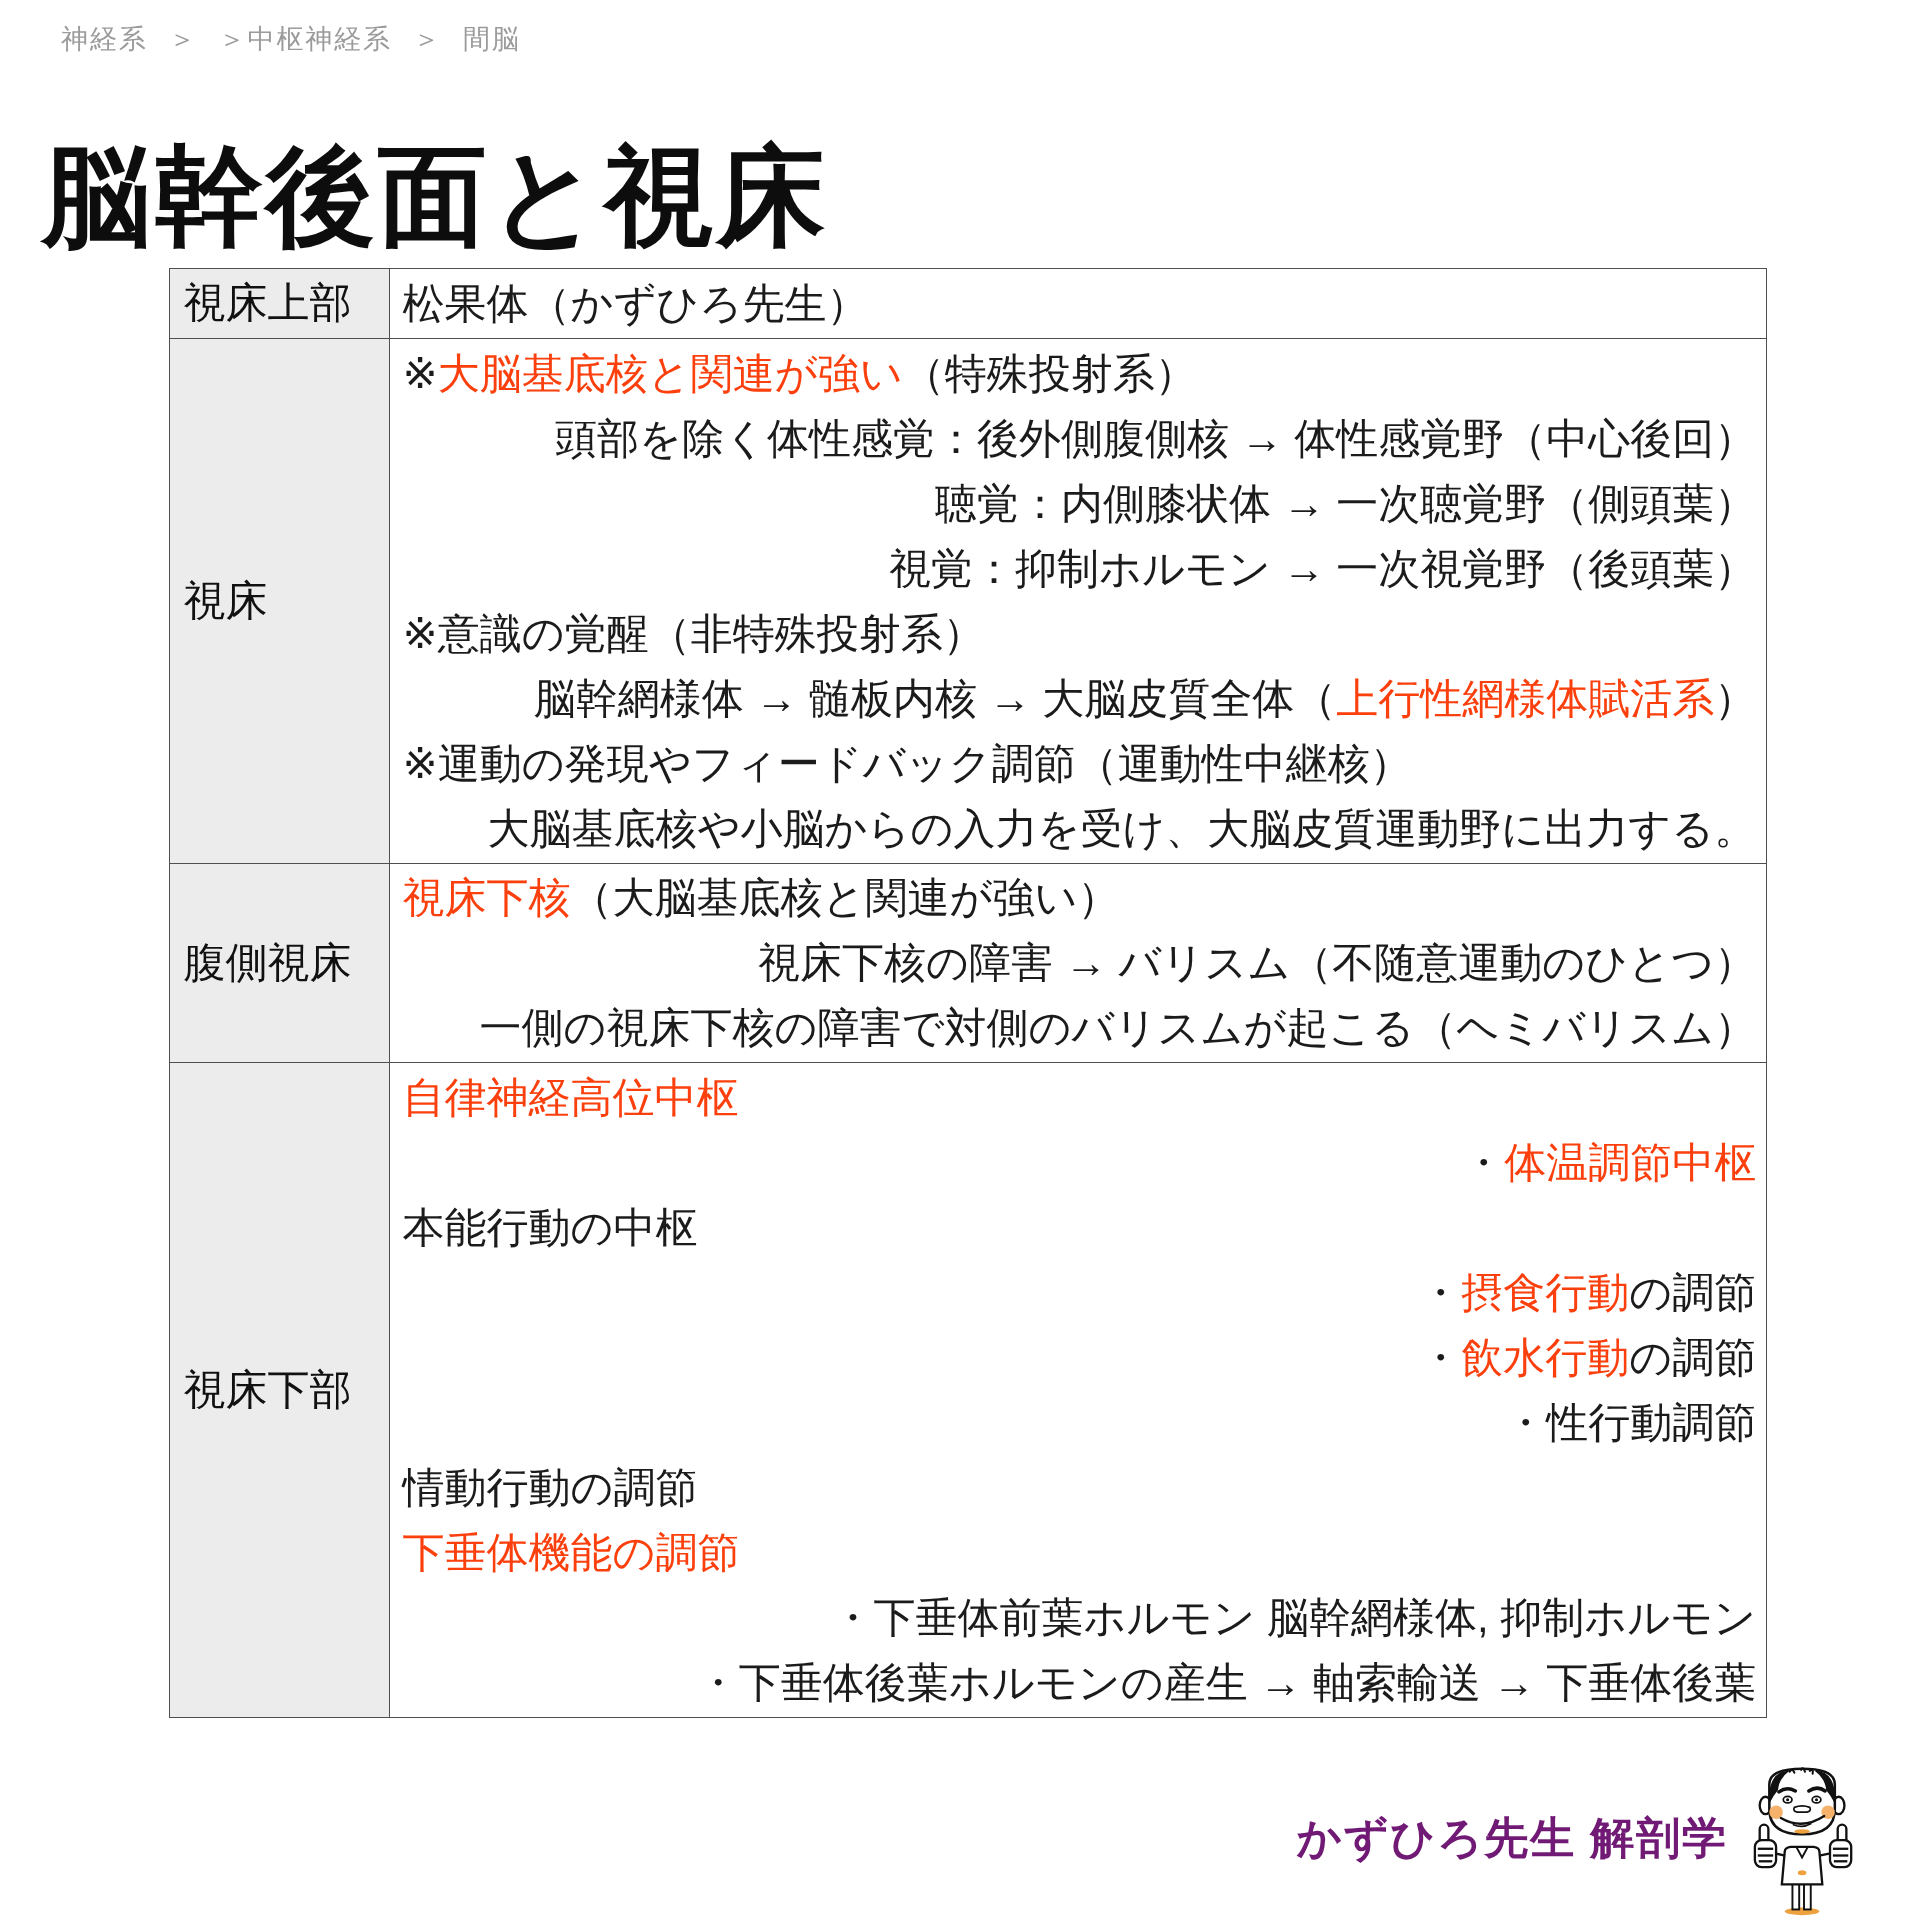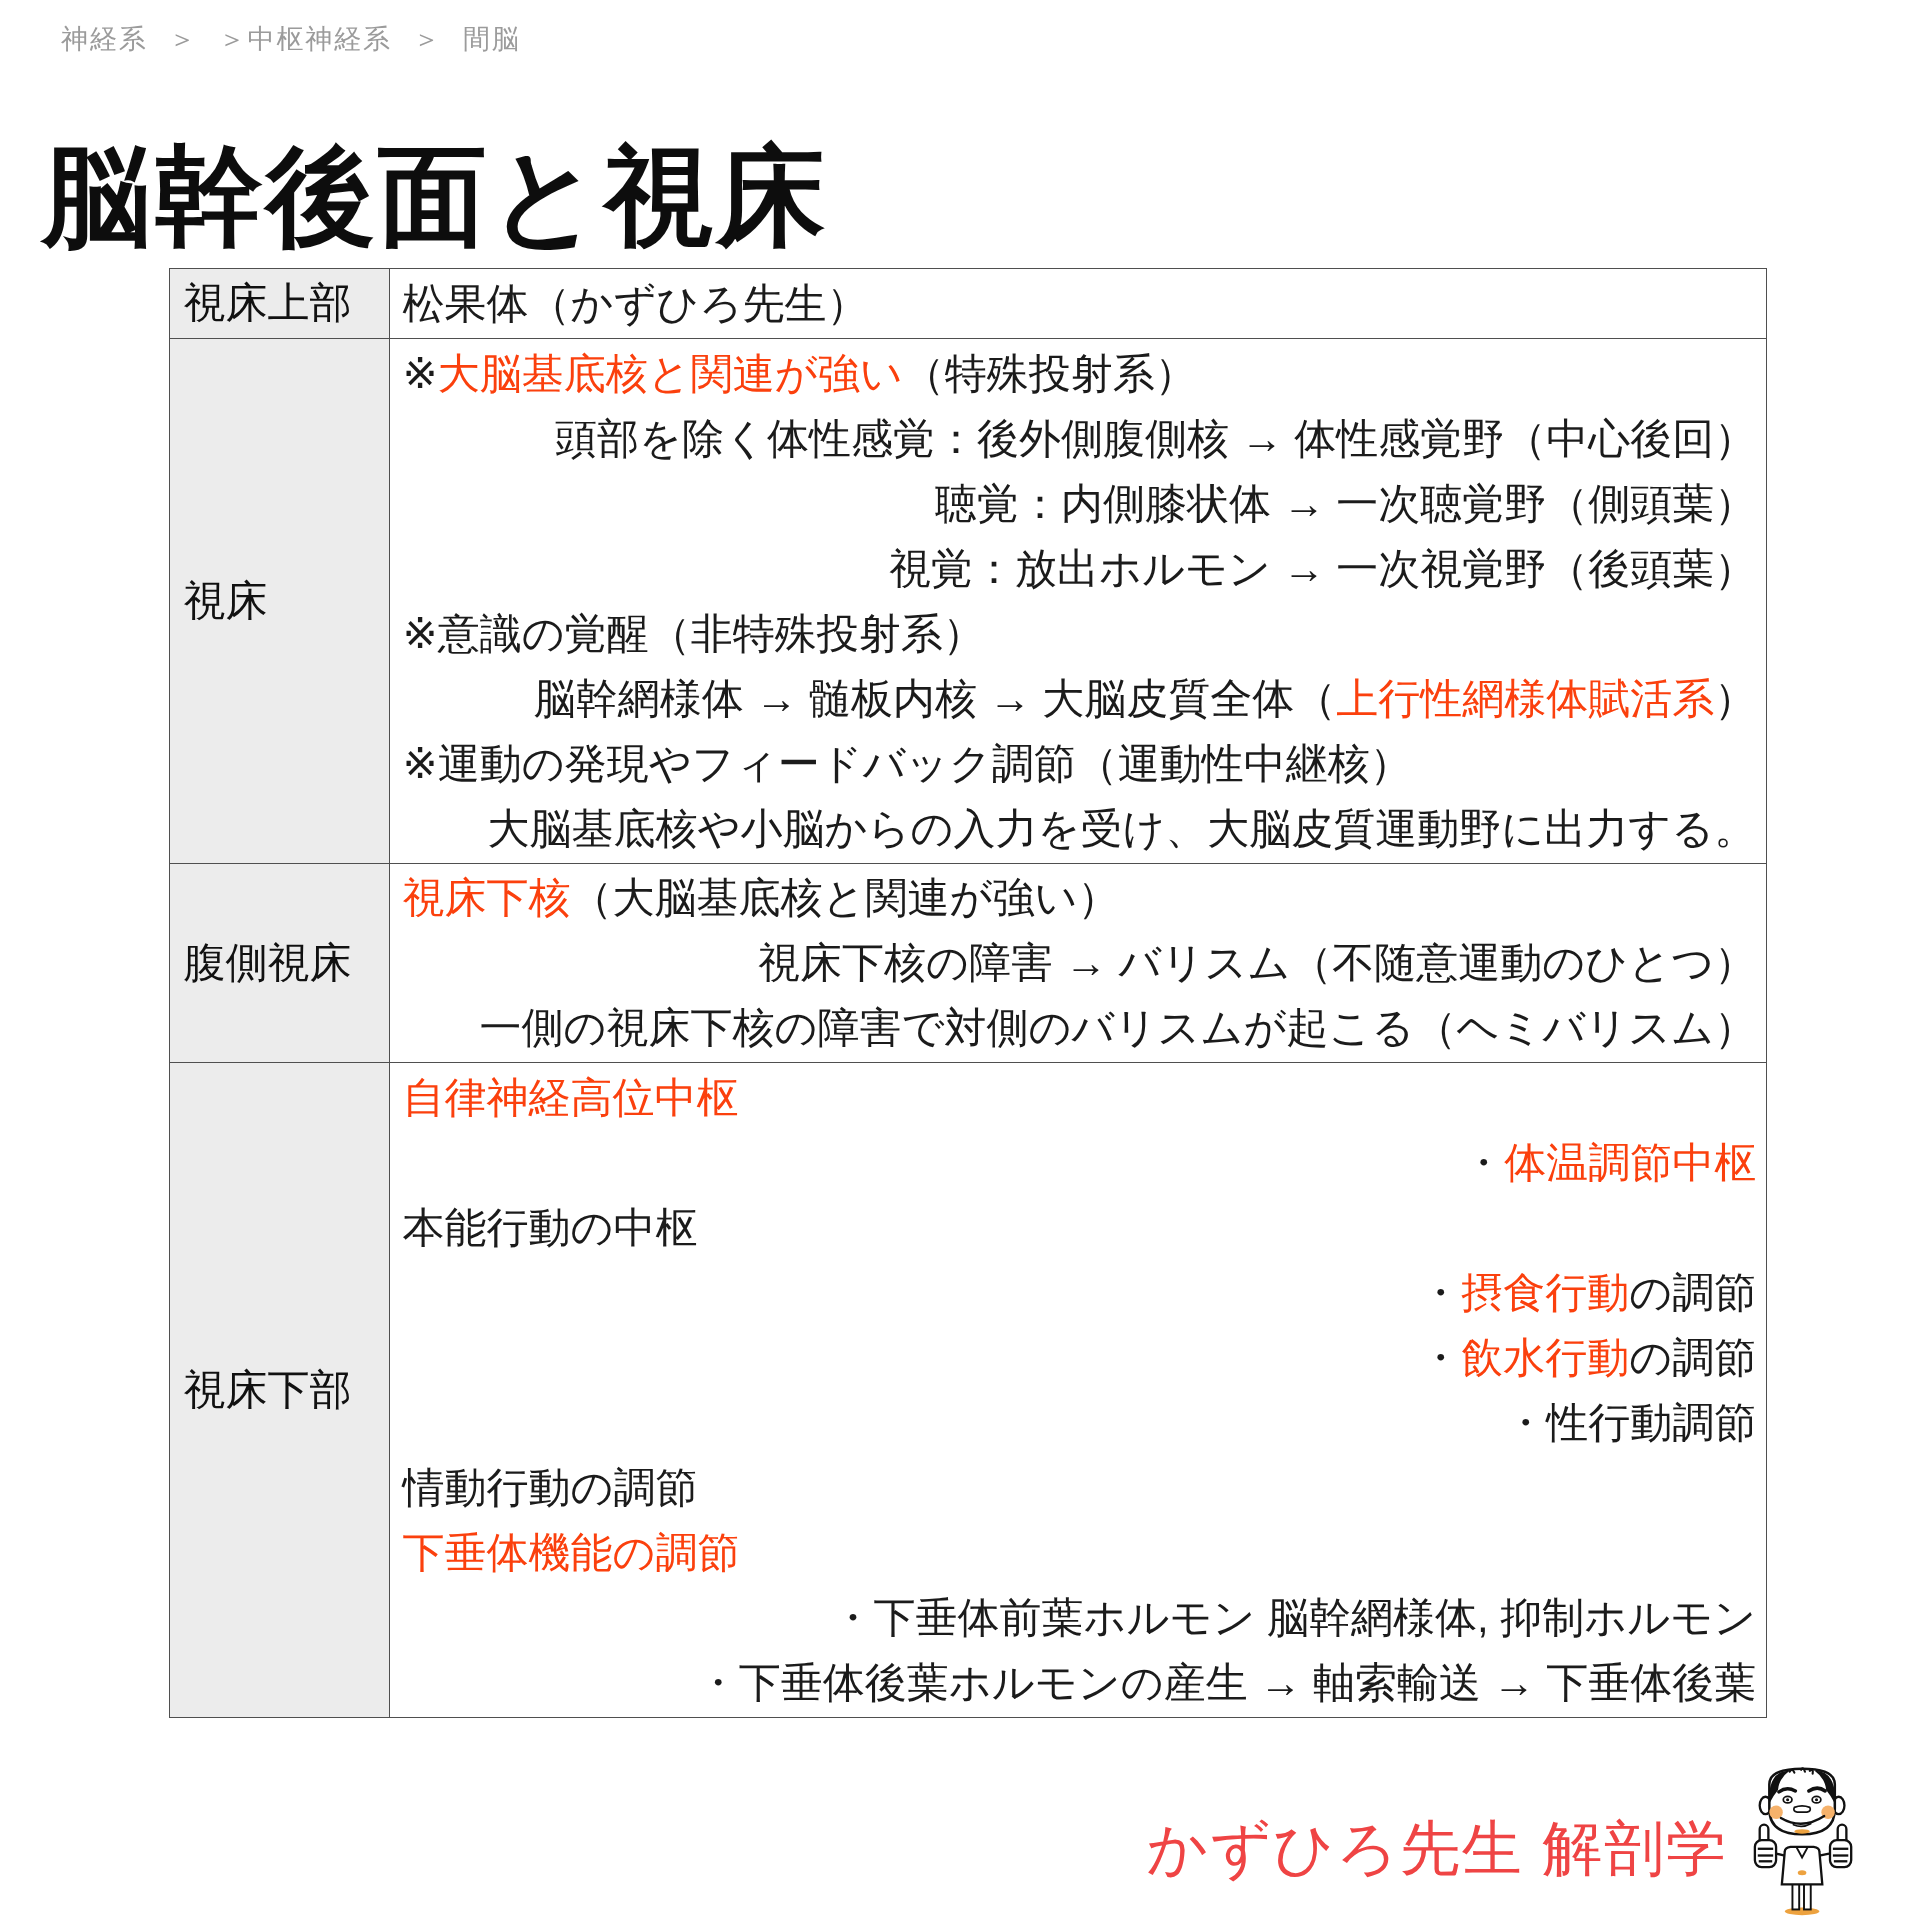--- a/index.html
+++ b/index.html
@@ -34,21 +34,21 @@
   table.main th{
     background:var(--cellbg);font-weight:400;text-align:left;
     vertical-align:middle;padding:0 5.8px 0 13.5px;font-size:42px;color:#111;
   }
   table.main td{vertical-align:top;padding:1.9px 9.7px 1.9px 12.6px;background:#fff;}
   .line{font-size:42px;line-height:65px;white-space:nowrap;color:var(--ink);}
   .line.ind{padding-left:43px;text-align:right;}
   .red{color:var(--red);}
   .brand{
     position:absolute;left:869px;top:1809px;width:859px;text-align:right;
-    font-size:60px;font-weight:400;color:#ef4444;letter-spacing:1.9px;white-space:nowrap;
+    font-size:44px;font-weight:700;color:#701a75;letter-spacing:1.9px;white-space:nowrap;
   }
   .mascot{position:absolute;left:1746px;top:1765px;width:116px;height:156px;}
 </style>
 </head>
 <body>
 
 <div class="breadcrumb"><span class="bc-item">神経系</span><span class="bc-sep">＞</span><span class="bc-item">＞中枢神経系</span><span class="bc-sep">＞</span><span class="bc-item">間脳</span></div>
 
 <h1 class="page-title">脳幹後面と視床</h1>
 
@@ -63,21 +63,21 @@
         <td>
           <div class="line"><span>松果体（かずひろ先生）</span></div>
         </td>
       </tr>
       <tr>
         <th>視床</th>
         <td>
           <div class="line"><span>※</span><span class="red">大脳基底核と関連が強い</span><span>（特殊投射系）</span></div>
           <div class="line ind"><span>頭部を除く体性感覚：後外側腹側核 → 体性感覚野（中心後回）</span></div>
           <div class="line ind"><span>聴覚：内側膝状体 → 一次聴覚野（側頭葉）</span></div>
-          <div class="line ind"><span>視覚：放出ホルモン → 一次視覚野（後頭葉）</span></div>
+          <div class="line ind"><span>視覚：抑制ホルモン → 一次視覚野（後頭葉）</span></div>
           <div class="line"><span>※意識の覚醒（非特殊投射系）</span></div>
           <div class="line ind"><span>脳幹網様体 → 髄板内核 → 大脳皮質全体（</span><span class="red">上行性網様体賦活系</span><span>）</span></div>
           <div class="line"><span>※運動の発現やフィードバック調節（運動性中継核）</span></div>
           <div class="line ind"><span>大脳基底核や小脳からの入力を受け、大脳皮質運動野に出力する。</span></div>
         </td>
       </tr>
       <tr>
         <th>腹側視床</th>
         <td>
           <div class="line"><span class="red">視床下核</span><span>（大脳基底核と関連が強い）</span></div>

